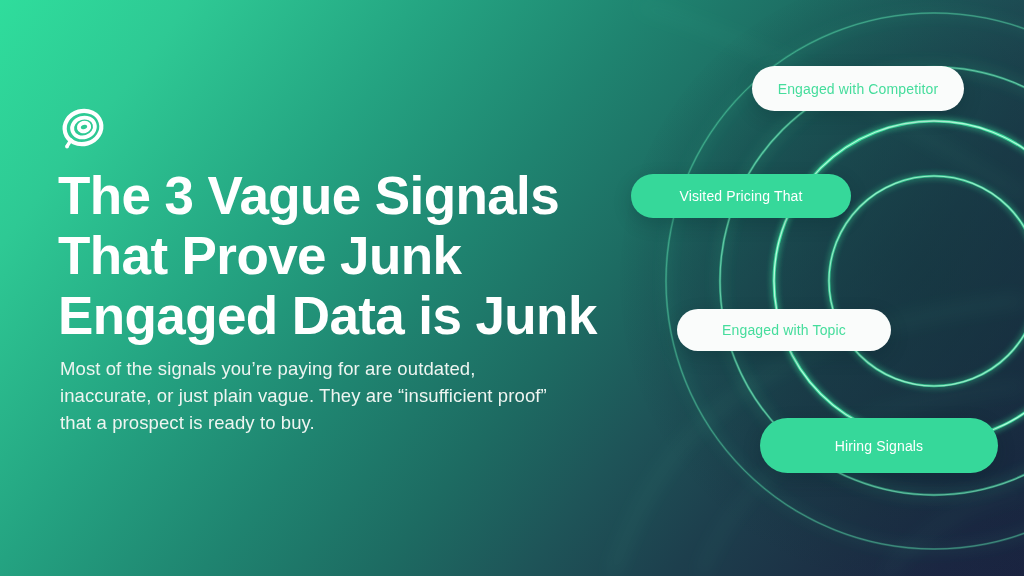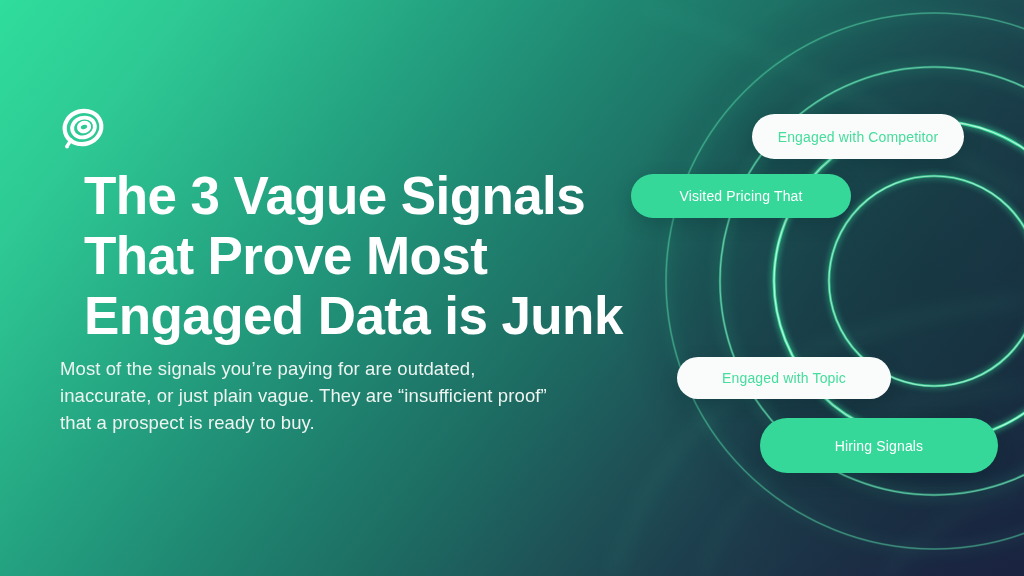--- a/index.html
+++ b/index.html
@@ -63,21 +63,20 @@
 
   .headline{
     position:absolute;
     left:0px; top:166px;
     width:600px;
     color:#ffffff;
     font-size:53px;
     font-weight:bold;
     line-height:60px;
     letter-spacing:-0.6px;
-    margin-left:26px;
   }
   .headline .ln{ display:block; white-space:nowrap; }
 
   .subtitle{
     position:absolute;
     left:2px; top:355px;
     width:510px;
     color:#eef5f1;
     font-size:18.5px;
     line-height:27px;
@@ -92,21 +91,20 @@
     justify-content:center;
     border-radius:999px;
     font-size:14px;
     letter-spacing:0.15px;
     white-space:nowrap;
   }
   .pill.light{
     background:#fafcfb;
     color:#45dd9c;
     box-shadow:0 6px 18px rgba(5,30,35,0.22);
-    margin-top:48px;
   }
   .pill.solid{
     background:#36d89a;
     color:#ffffff;
     box-shadow:0 6px 18px rgba(5,30,35,0.22);
   }
 
   #pill-0{ left:752px; top:66px;  width:212px; height:45px; }
   #pill-1{ left:631px; top:174px; width:220px; height:44px; }
   #pill-2{ left:677px; top:309px; width:214px; height:42px;align-items:center; }
@@ -173,21 +171,21 @@
         <ellipse cx="25" cy="23.5" rx="18.5" ry="16.5" transform="rotate(-16 25 23.5)" stroke-width="4.2"></ellipse>
         <ellipse cx="25.5" cy="23.5" rx="11.5" ry="9.8" transform="rotate(-16 25.5 23.5)" stroke-width="3.8"></ellipse>
         <ellipse cx="26" cy="23" rx="5.2" ry="4.2" transform="rotate(-16 26 23)" stroke-width="4"></ellipse>
       </g>
       <path d="M13 36 L9.5 41.5" stroke="#ffffff" stroke-width="3.4" stroke-linecap="round" fill="none"></path>
       <circle cx="9" cy="42.5" r="1.9" fill="#ffffff"></circle>
     </svg>
 
     <h1 class="headline">
       <span class="ln">The 3 Vague Signals</span>
-      <span class="ln">That Prove Most</span>
+      <span class="ln">That Prove Junk</span>
       <span class="ln">Engaged Data is Junk</span>
     </h1>
 
     <p class="subtitle">Most of the signals you’re paying for are outdated, inaccurate, or just plain vague.  They are “insufficient proof”  that a prospect is ready to buy.</p>
   </div>
 
   <div class="pill light" id="pill-0">
     <span>Engaged with Competitor</span>
   </div>
 

